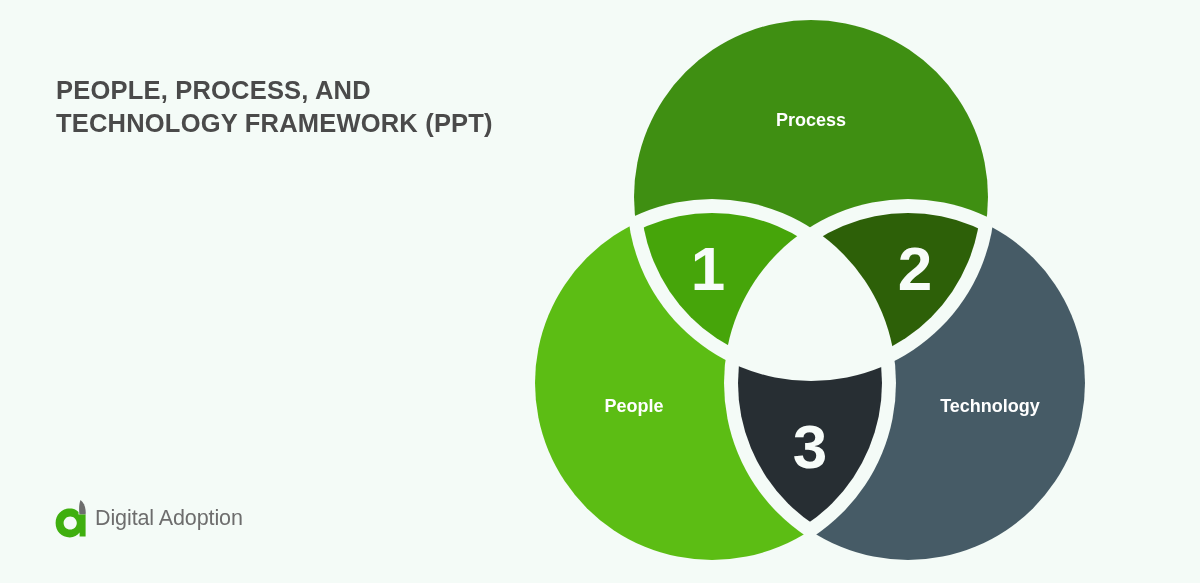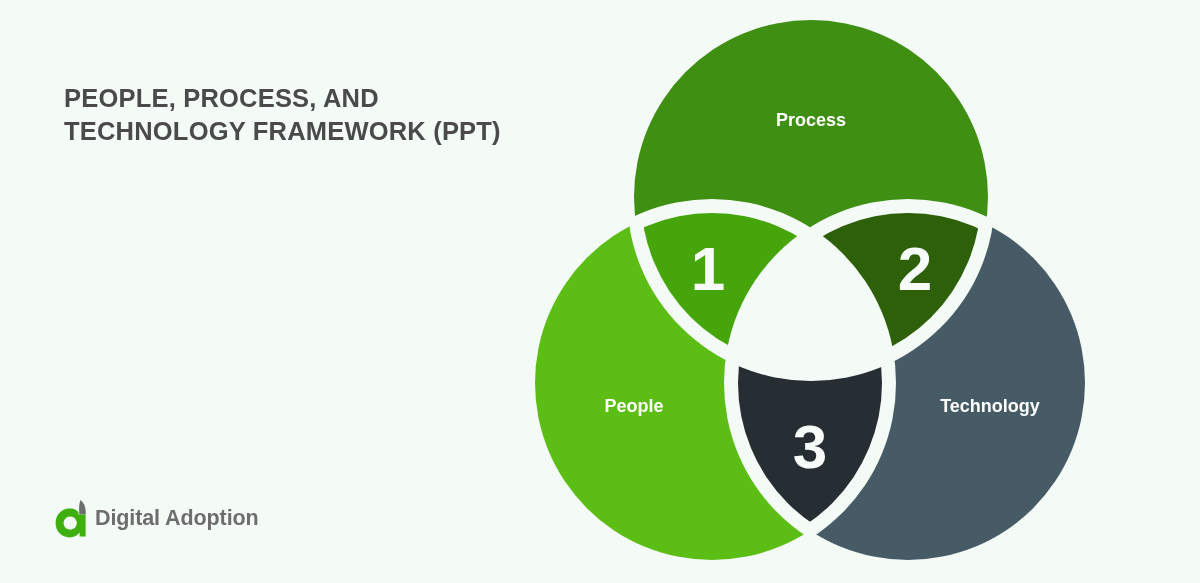--- a/index.html
+++ b/index.html
@@ -28,21 +28,21 @@
     left: 0;
     top: 0;
     width: 520px;
     height: 583px;
   }
   .page-title {
     position: absolute;
     left: 56px;
     top: 74px;
     width: 440px;
-    margin: 8px;
+    margin: 0;
     font-size: 25.5px;
     line-height: 33px;
     font-weight: bold;
     letter-spacing: 0.2px;
     color: #4a4a4a;
     text-transform: uppercase;
   }
 
   
   .logo {
@@ -53,21 +53,21 @@
     align-items: center;
     gap: 6px;
   }
   .logo-mark {
     display: block;
     width: 34px;
     height: 40px;
   }
   .logo-text {
     font-size: 21.5px;
-    font-weight: bold;
+    font-weight: normal;
     color: #6d6d6d;
     letter-spacing: -0.1px;
     white-space: nowrap;
   }
 
   
   .venn-wrap {
     position: absolute;
     left: 500px;
     top: 0;

